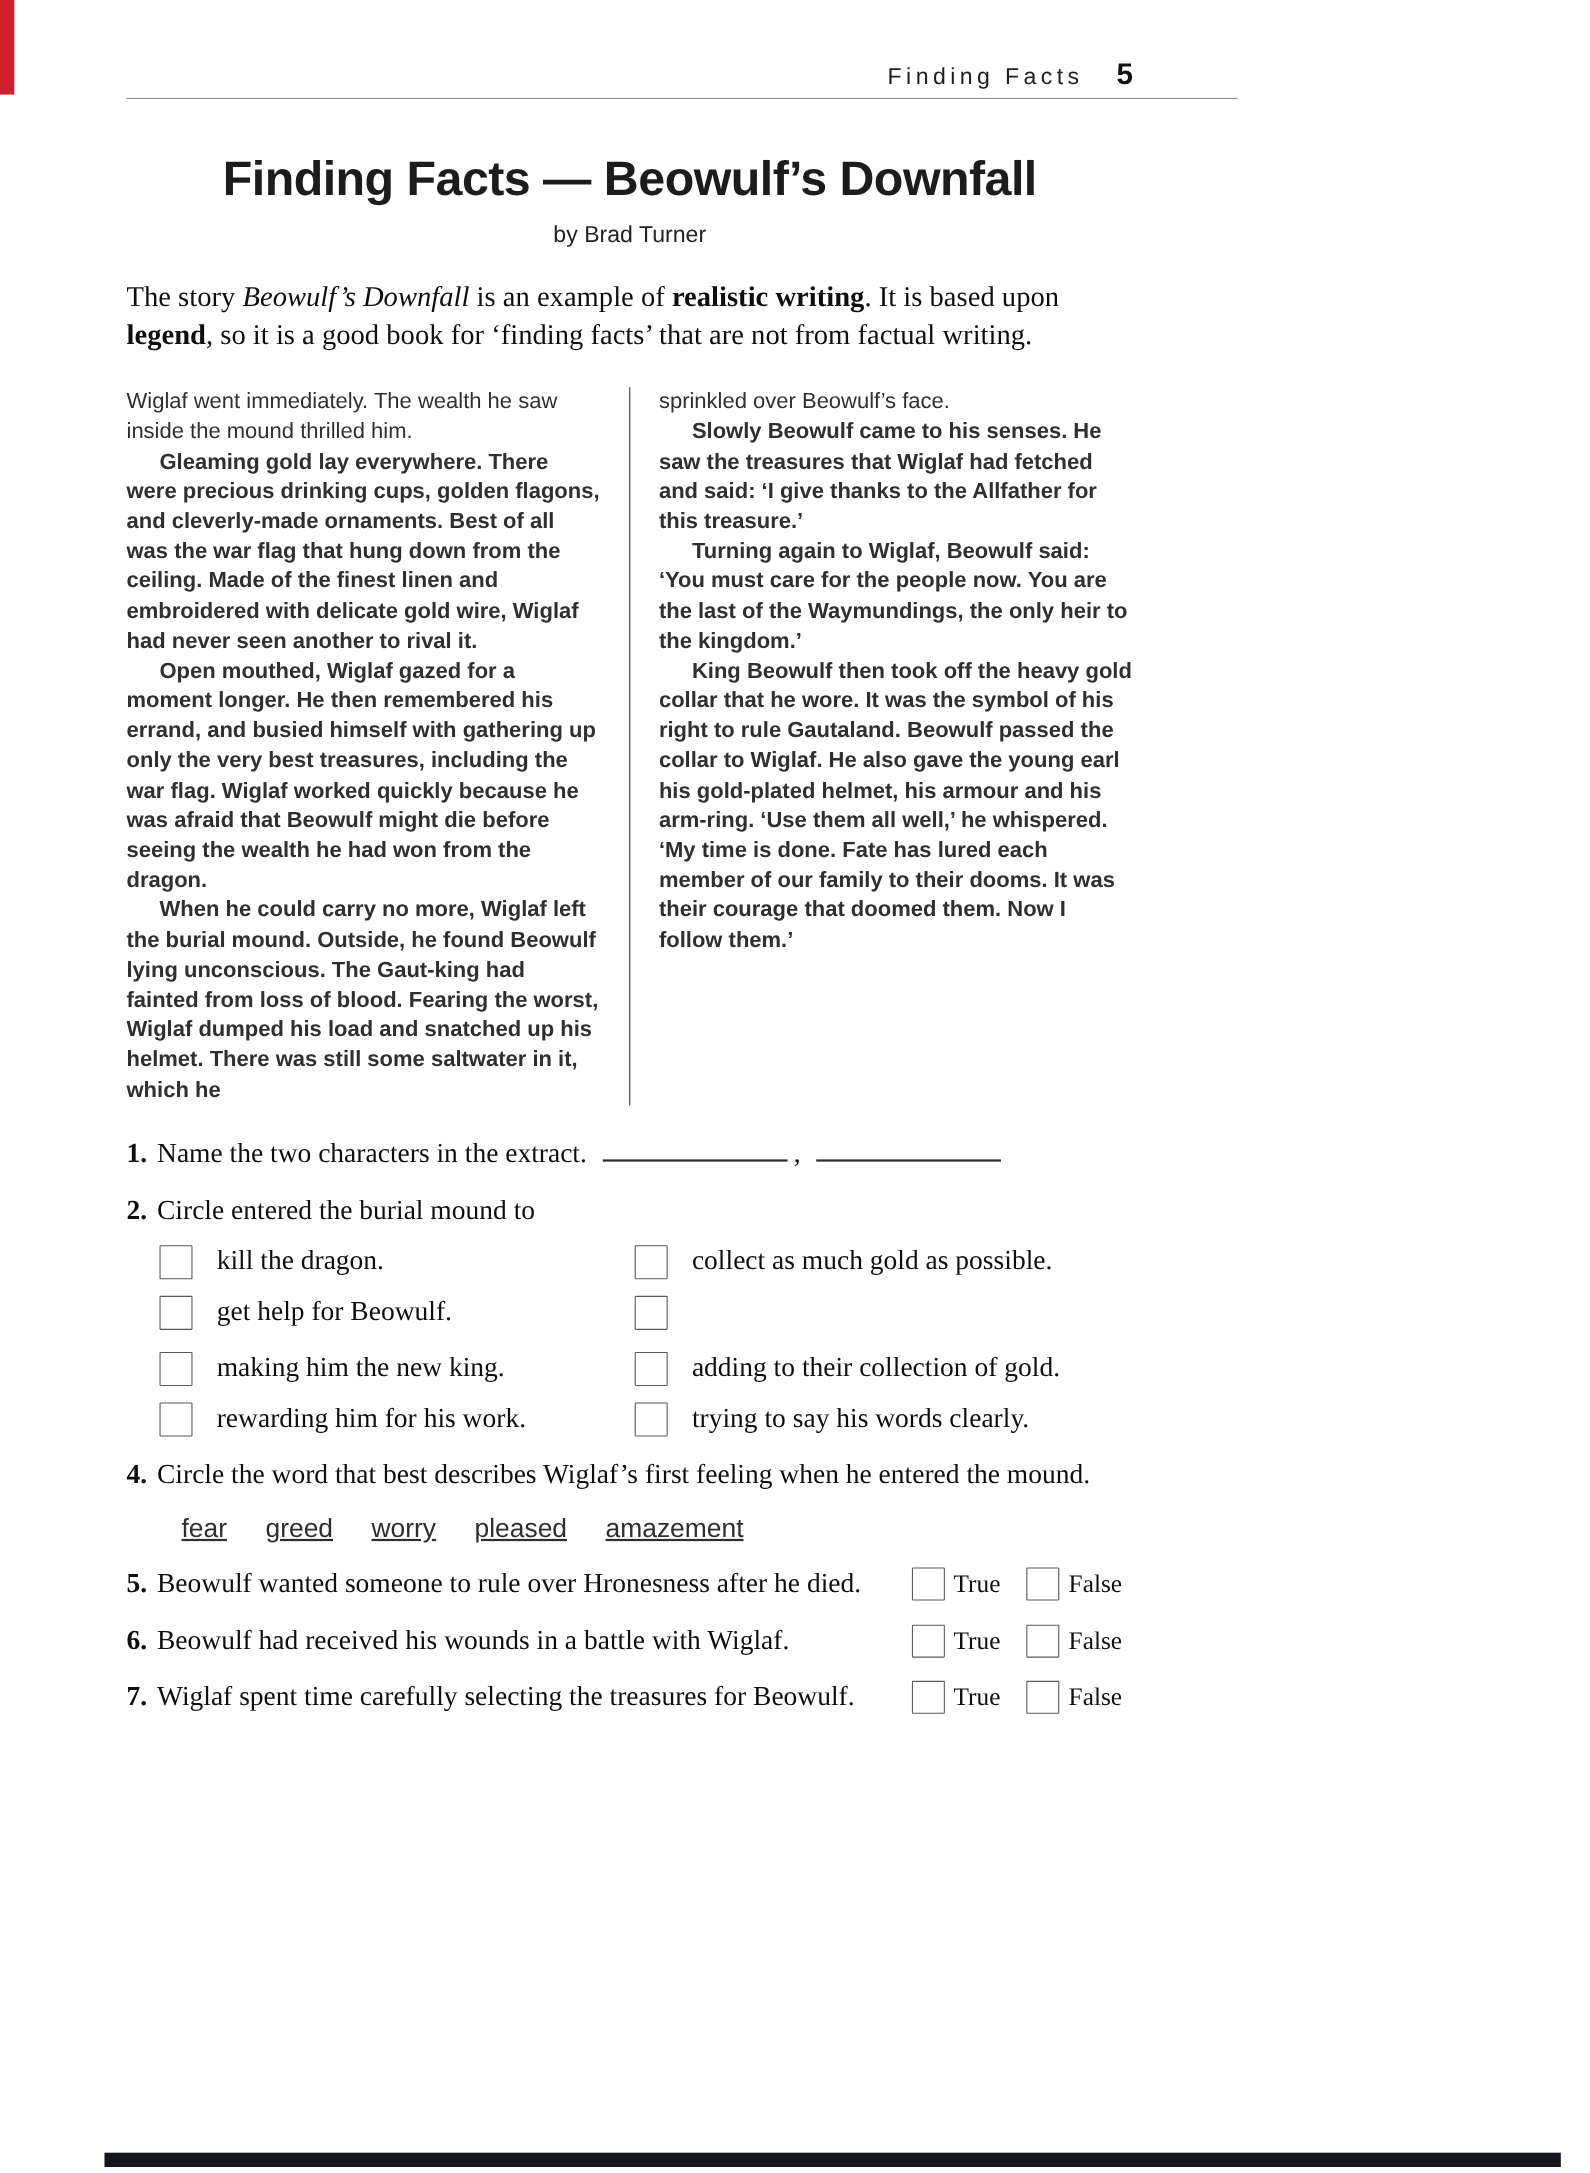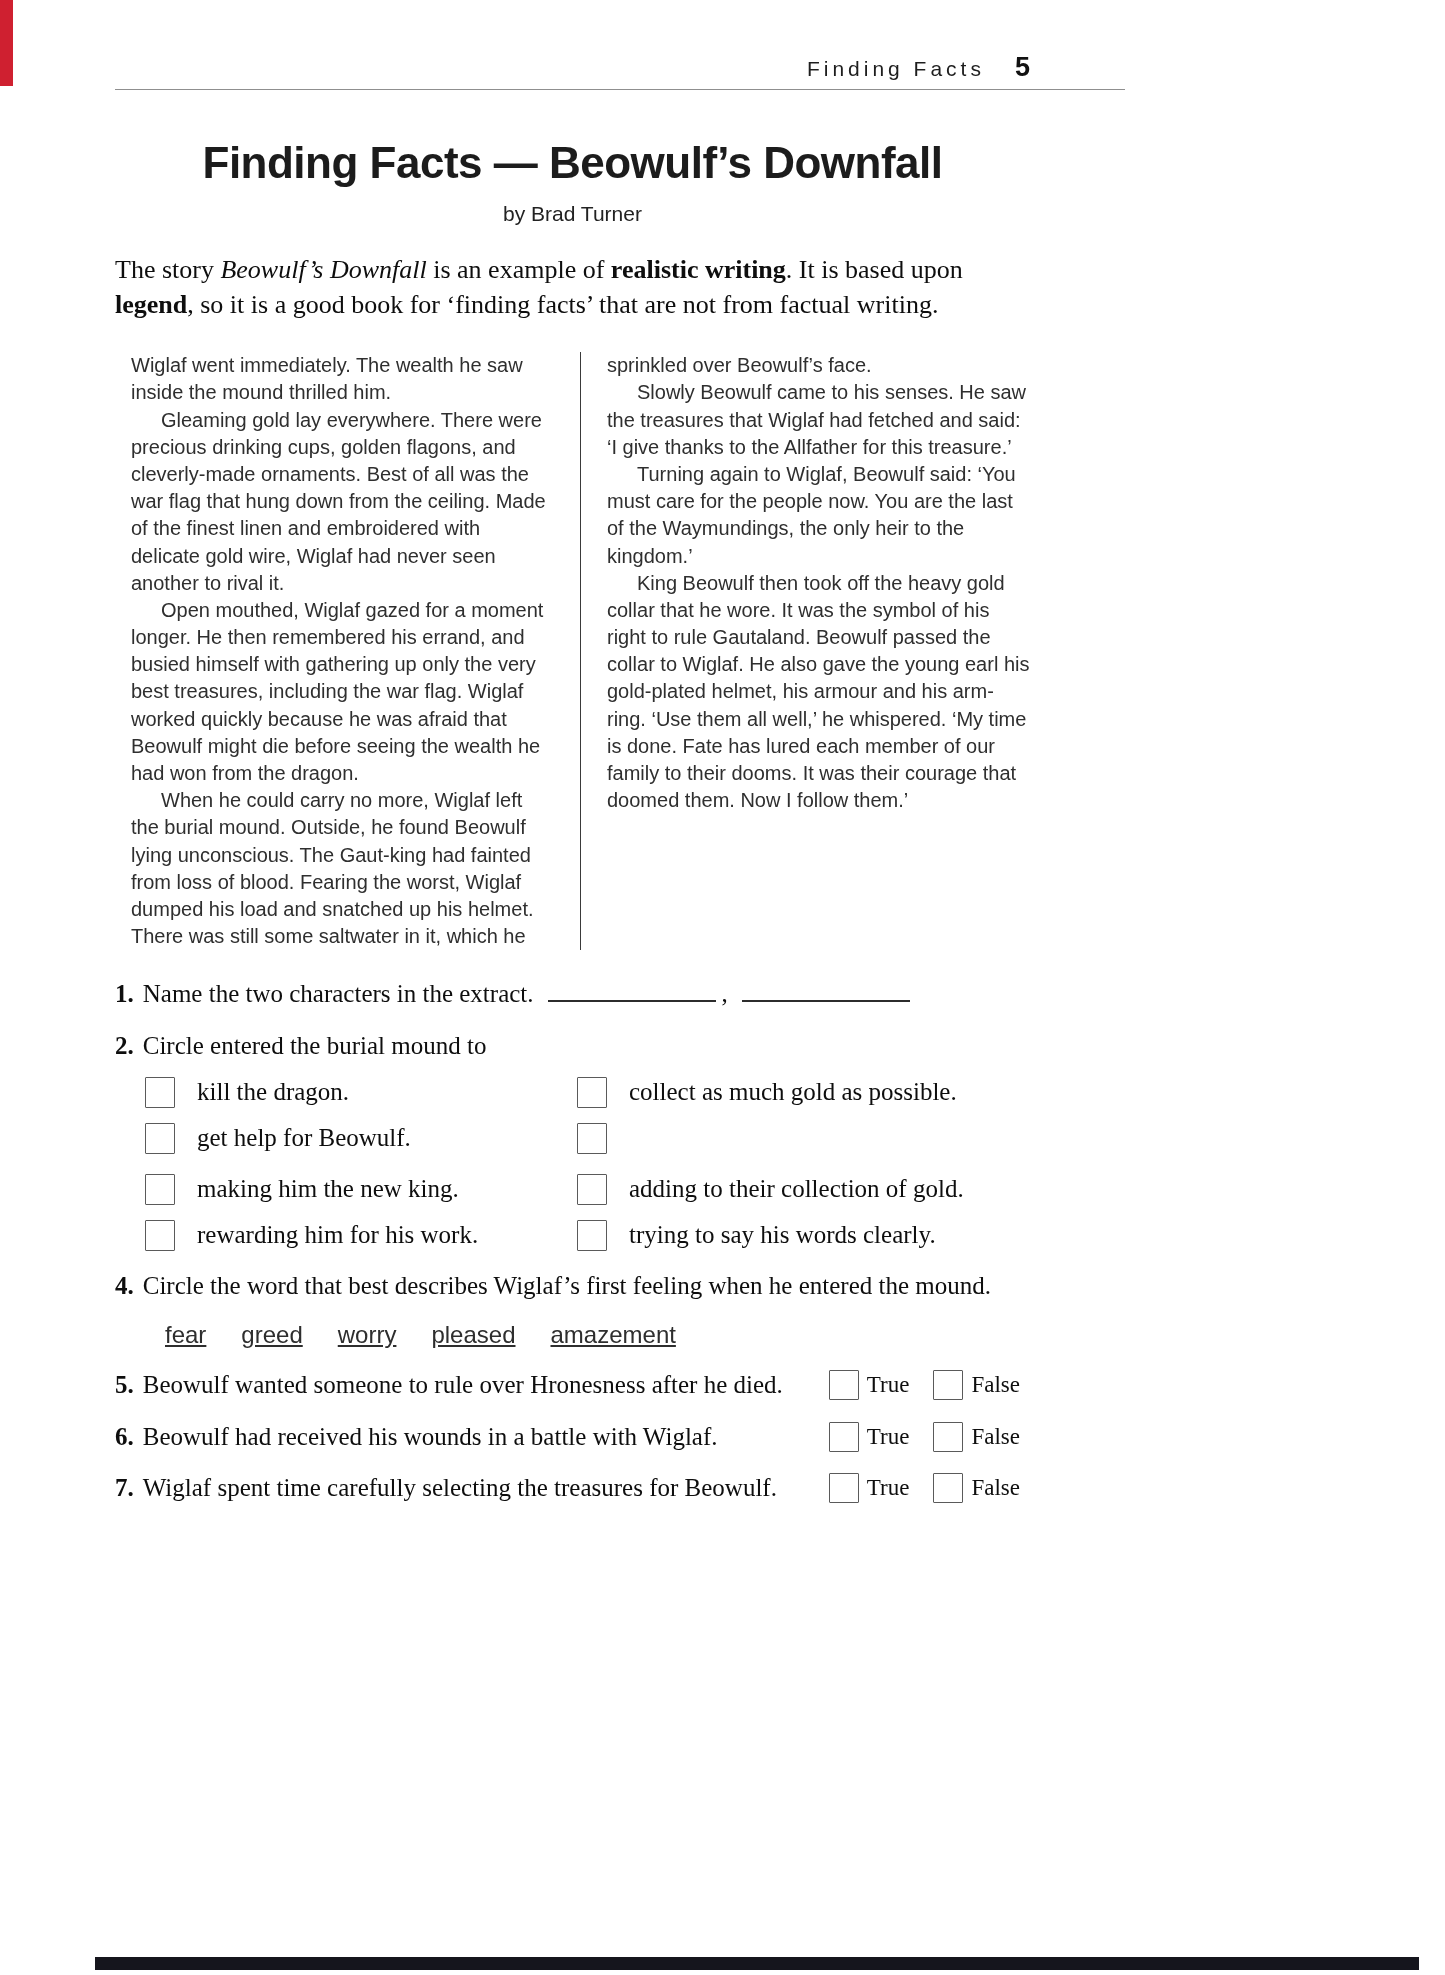--- a/index.html
+++ b/index.html
@@ -72,31 +72,30 @@
     font-size: 26px;
     line-height: 1.35;
     color: #0e0e0e;
   }
   .intro i { font-style: italic; }
   .intro b { font-weight: 700; }
 
   .story {
     display: flex;
     margin-top: 30px;
-    margin-left: 16px;
   }
   .story-col {
     flex: 1;
     font-family: "Liberation Sans", sans-serif;
     font-size: 20px;
     line-height: 1.36;
     color: #2f2f2f;
   }
   .story-col p { margin: 0; }
-  .story-col p + p { text-indent: 30px; }
+  .story-col p + p { text-indent: 30px; font-weight: bold; }
   .story-divider {
     width: 0;
     border-left: 1.5px solid #3a3a3a;
     margin: 0 26px;
   }
 
   .questions {
     margin-top: 28px;
     font-size: 25px;
     line-height: 1.3;

